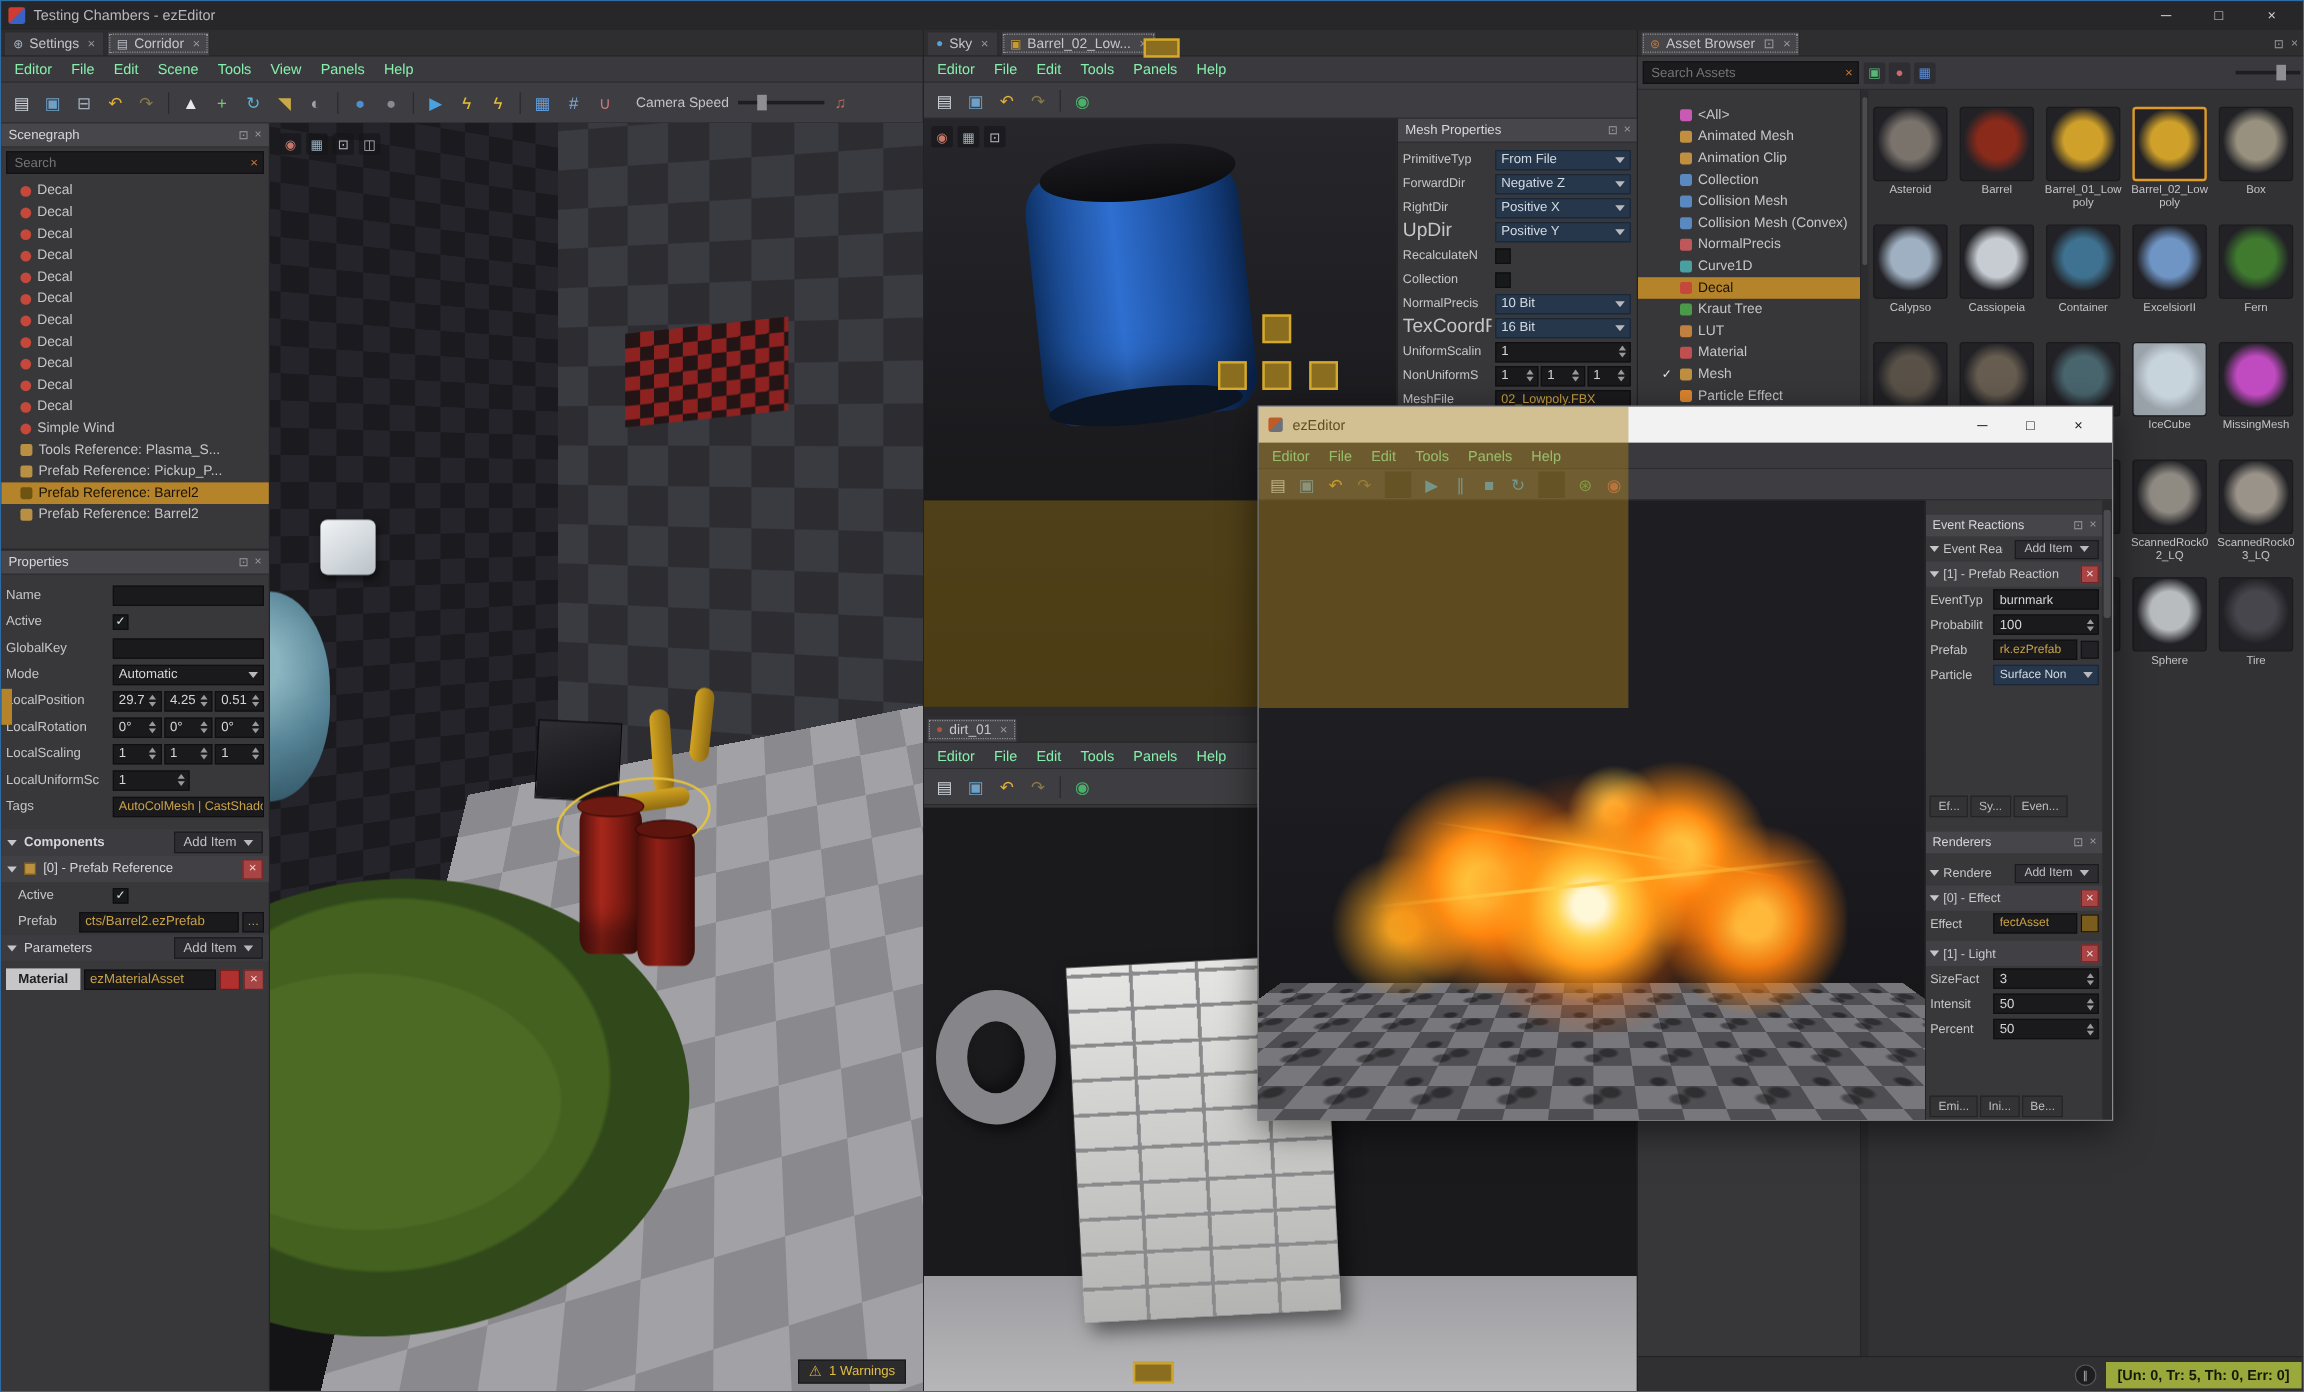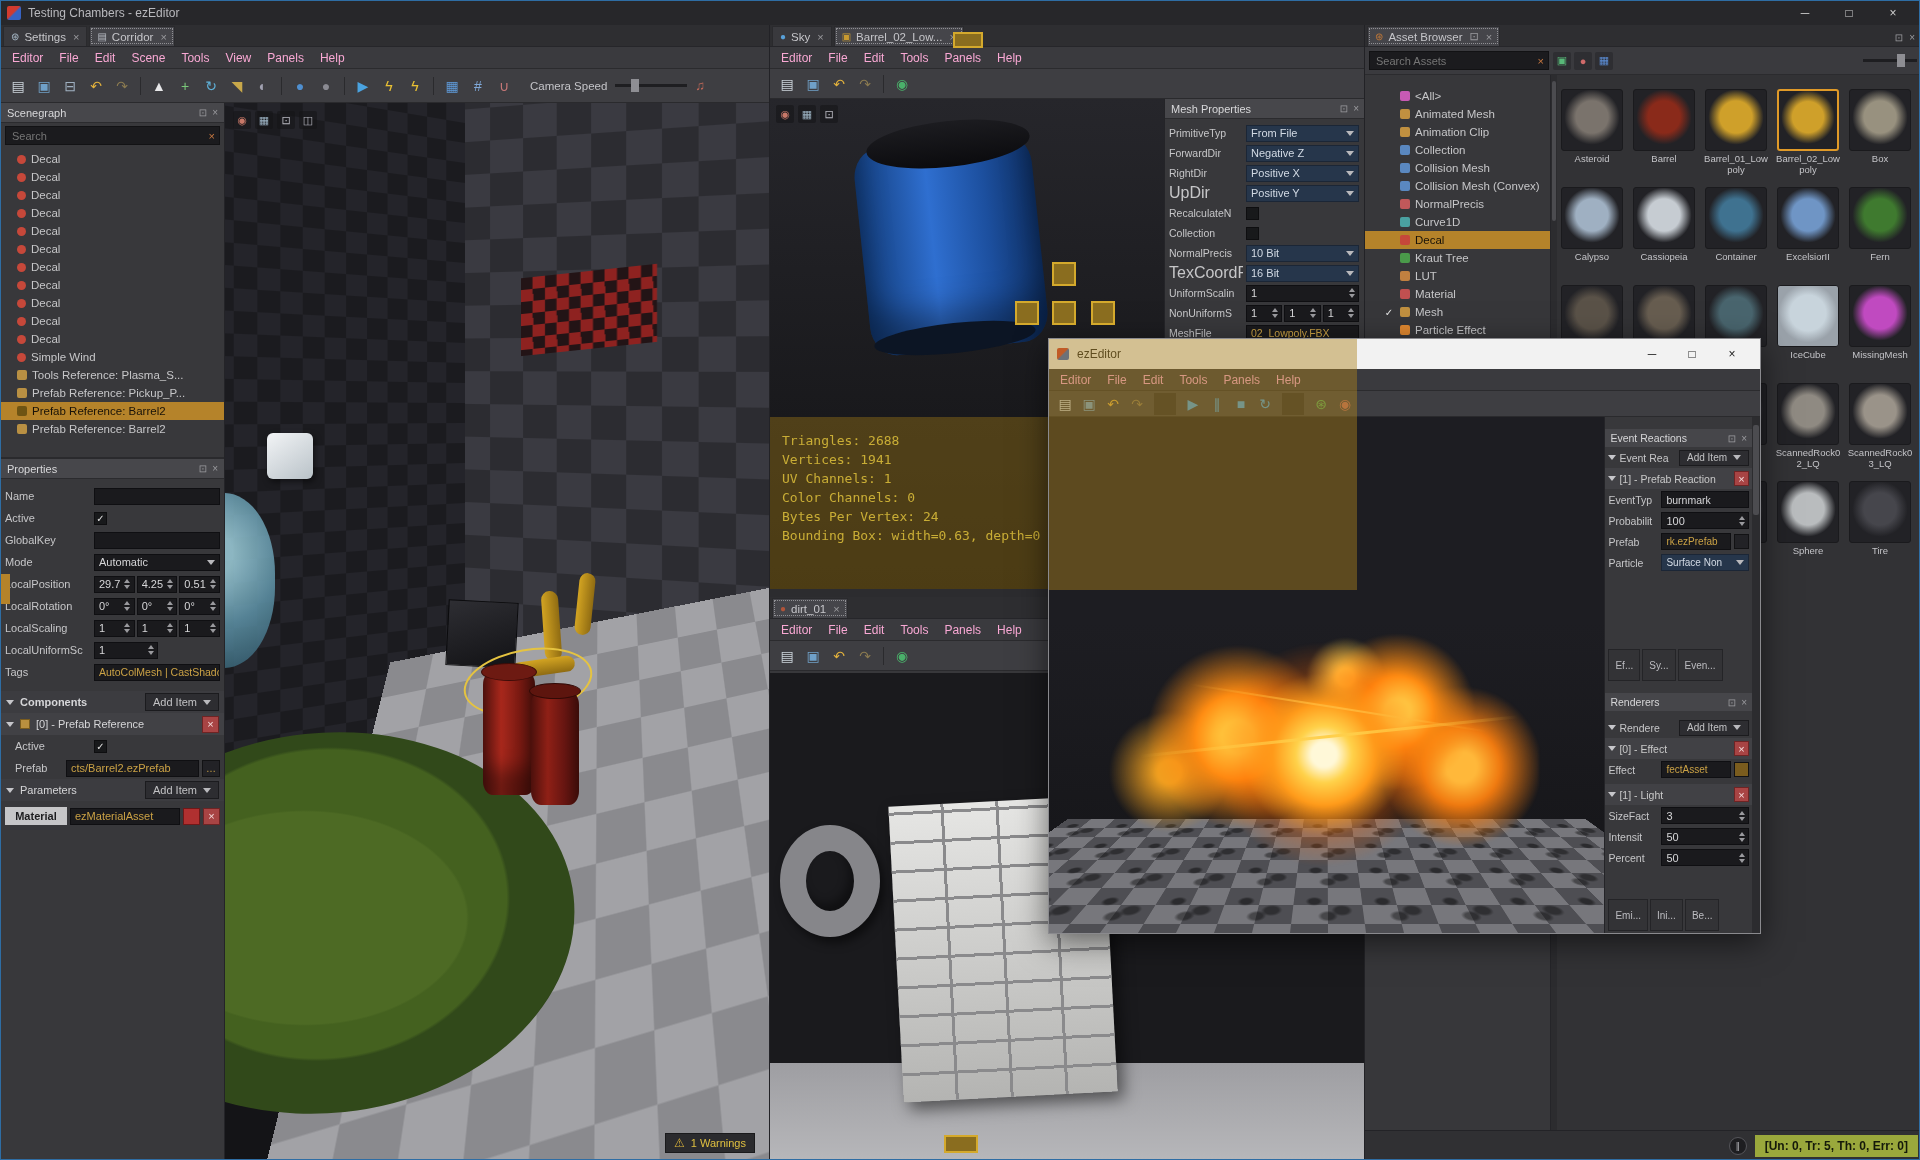--- a/index.html
+++ b/index.html
@@ -25,21 +25,21 @@
             border-bottom:1px solid #26262a; position:relative; }
   .tab { height:20px; display:inline-flex; align-items:center; gap:5px; padding:0 7px; background:#39393d;
          border:1px solid #2a2a2d; border-bottom:none; font-size:11.5px; color:#c6c6ca; white-space:nowrap; }
   .tab.active { background:#45454a; outline:1px dotted #909094; outline-offset:-3px; }
   .tabglyph { font-size:10px; }
   .tabx { color:#9a9a9e; font-size:11px; margin-left:2px; }
   .cornerics { margin-left:auto; display:flex; gap:6px; padding:0 6px 3px 0; color:#9a9a9e; font-size:10px; }
 
   .menubar { height:22px; display:flex; align-items:center; background:#3a3a3e; padding:0 3px;
              border-bottom:1px solid #2b2b2e; }
-  .mi { padding:2px 8px; color:#f9a8d4; font-size:12px; }
+  .mi { padding:2px 8px; color:#86efac; font-size:12px; }
 
   .toolbar { display:flex; align-items:center; background:#3e3e42; border-bottom:1px solid #2a2a2d; padding:0 5px; }
   .ticons { display:flex; align-items:center; gap:2px; }
   .ti { width:24px; height:24px; display:flex; align-items:center; justify-content:center; font-size:14px; }
   .ti.sep { width:1px; height:18px; background:#2a2a2d; margin:0 4px; font-size:0; }
   .camspeed { margin-left:14px; display:flex; align-items:center; gap:8px; color:#c4c4c8; font-size:11.5px; }
   .slider { width:72px; height:3px; background:#1e1e21; position:relative; }
   .sknob { position:absolute; top:-5px; width:8px; height:13px; background:#8e8e93; }
 
   .phdr { height:20px; background:#47474b; display:flex; align-items:center; padding:0 6px;
@@ -113,21 +113,21 @@
 
   
   #fw { position:absolute; left:1047px; top:337px; width:713px; height:596px; background:#38383b;
         border:1px solid #8a8a8e; z-index:50; box-shadow:0 8px 30px rgba(0,0,0,.55); }
   #fw-title { height:30px; background:#f2f2f2; display:flex; align-items:center; padding:0 8px; gap:8px; }
   #fw-title .t { color:#222; font-size:12px; }
   .fwbtn { width:40px; height:30px; display:flex; align-items:center; justify-content:center; color:#222; font-size:12px; }
   .rcol-hdr { height:18px; background:#46464a; display:flex; align-items:center; padding:0 5px; font-size:10.5px;
               color:#d6d6d8; }
   .minitabs { display:flex; gap:2px; margin-top:auto; padding:2px 3px; }
-  .mtab { height:32px; background:#333336; border:1px solid #242427; color:#bcbcc0; font-size:10px;
+  .mtab { height:18px; background:#333336; border:1px solid #242427; color:#bcbcc0; font-size:10px;
           display:flex; align-items:center; padding:0 6px; }
   .erow { display:flex; align-items:center; height:21px; padding:0 3px; gap:3px; }
   .elbl { width:50px; font-size:10.5px; color:#c6c6c8; white-space:nowrap; overflow:hidden; flex-shrink:0; }
 
   .goldsq { position:absolute; width:24px; height:24px; background:#8a6d1f; border:2px solid #d4a92c; z-index:60; }
 
   .statusbadge { height:22px; background:#9aa83c; color:#15190a; font-weight:bold; font-size:12px;
                  display:flex; align-items:center; padding:0 10px; }
 
   .scrollv { background:#2c2c2f; position:relative; }
@@ -583,29 +583,20 @@
 
       <span class="vic" style="color: rgb(200, 120, 104);">◉</span>
           <span class="vic" style="color: rgb(154, 176, 192);">▦</span>
           <span class="vic" style="color: rgb(184, 184, 192);">⊡</span>
         </div>
 
       <div class="abs" style="left:92px;top:42px;width:178px;height:208px;border-radius:26px/30px;background:linear-gradient(90deg,#123c7a,#2f6fd0 40%,#1c4f9e 72%,#0e2f63);transform:rotate(-6deg);box-shadow:inset 0 -40px 30px rgba(0,0,0,.35)"></div>
       <div class="abs" style="left:96px;top:22px;width:164px;height:46px;border-radius:50%;background:linear-gradient(#1c1c20,#0b0b0e);transform:rotate(-6deg)"></div>
       <div class="abs" style="left:104px;top:224px;width:162px;height:30px;border-radius:50%;background:#0c1524;transform:rotate(-6deg)"></div>
 
-      <div class="abs" style="left:12px;top:332px;font-family:'DejaVu Sans Mono',monospace;font-size:13px;line-height:19px;color:#e8d44d;white-space:nowrap">
-
-      <div>Triangles: 2688</div>
-          <div>Vertices: 1941</div>
-          <div>UV Channels: 1</div>
-          <div>Color Channels: 0</div>
-          <div>Bytes Per Vertex: 24</div>
-          <div>Bounding Box: width=0.63, depth=0</div>
-        </div>
     </div>
 
     <div class="abs" style="left:394px;top:74px;width:201px;height:490px;background:#38383b;border-left:1px solid #242428">
       <div class="phdr">
           <span>Mesh Properties</span>
         <span class="phic">
             <span>⊡</span>
             <span>×</span>
           </span>
         </div>

